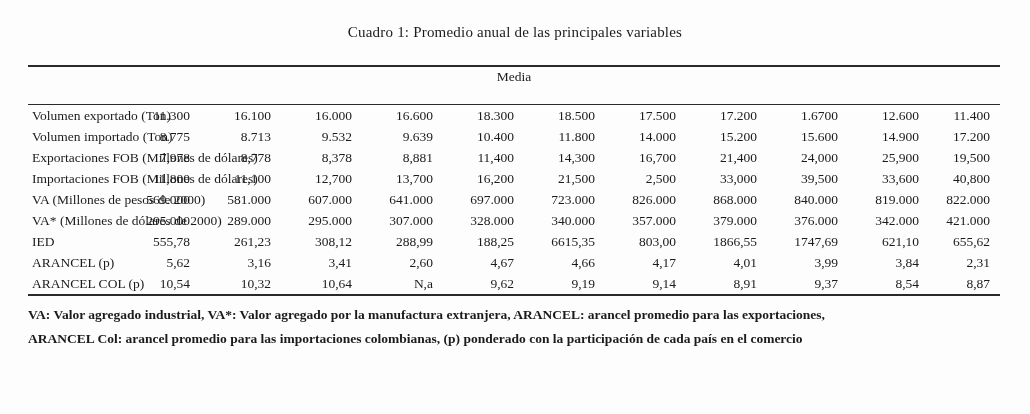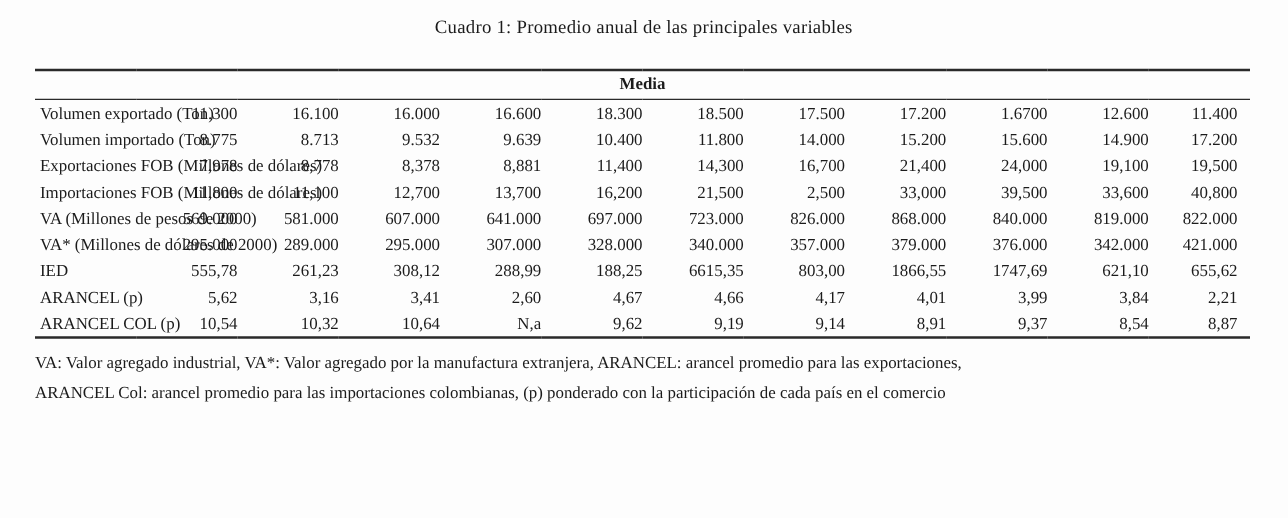--- a/index.html
+++ b/index.html
@@ -15,34 +15,35 @@
     font-family: "Liberation Serif", "DejaVu Serif", serif;
     color: #1b1b1b;
     overflow: hidden;
   }
   .caption {
     text-align: center;
     padding-top: 13px;
     font-size: 15px;
     line-height: 19px;
     letter-spacing: 0.2px;
+    margin-top: 10px;
   }
   table.data-table {
     border-collapse: collapse;
     table-layout: fixed;
     margin: 23px 0 0 28px;
     width: 972px;
     font-size: 13.5px;
   }
   .media-row th {
-    font-weight: bold;
+    font-weight: normal;
     text-align: center;
     border-top: 2px solid #2a2a2a;
     border-bottom: 1px solid #2a2a2a;
-    padding: 2px 0 4px 0;
+    padding: 2px 0 19px 0;
   }
   .year-row th {
     font-weight: normal;
     text-align: right;
     padding: 2px 0 3px 0;
     border-bottom: 2px solid #2a2a2a;
     width: 63px;
   }
   .year-row th.label-col {
     text-align: left;
@@ -68,20 +69,21 @@
     border-bottom: 2px solid #2a2a2a;
   }
   .notes {
     margin: 7px 0 0 28px;
     width: 985px;
     font-size: 13.5px;
   }
   .note-line {
     line-height: 24px;
     white-space: nowrap;
+    font-weight: bold;
   }
 </style>
 </head>
 <body>
 
 <div class="page">
 
   <div class="caption">Cuadro 1: Promedio anual de las principales variables</div>
 
   <table class="data-table">
@@ -123,21 +125,21 @@
           <td class="label-col">Exportaciones FOB (Millones de dólares)</td>
           <td class="num">7,978</td>
           <td class="num">8,778</td>
           <td class="num">8,378</td>
           <td class="num">8,881</td>
           <td class="num">11,400</td>
           <td class="num">14,300</td>
           <td class="num">16,700</td>
           <td class="num">21,400</td>
           <td class="num">24,000</td>
-          <td class="num">19,100</td>
+          <td class="num">25,900</td>
           <td class="num">19,500</td>
         </tr>
         <tr>
           <td class="label-col">Importaciones FOB (Millones de dólares)</td>
           <td class="num">11,800</td>
           <td class="num">11,100</td>
           <td class="num">12,700</td>
           <td class="num">13,700</td>
           <td class="num">16,200</td>
           <td class="num">21,500</td>
@@ -194,21 +196,21 @@
           <td class="num">5,62</td>
           <td class="num">3,16</td>
           <td class="num">3,41</td>
           <td class="num">2,60</td>
           <td class="num">4,67</td>
           <td class="num">4,66</td>
           <td class="num">4,17</td>
           <td class="num">4,01</td>
           <td class="num">3,99</td>
           <td class="num">3,84</td>
-          <td class="num">2,21</td>
+          <td class="num">2,31</td>
         </tr>
         <tr>
           <td class="label-col">ARANCEL COL (p)</td>
           <td class="num">10,54</td>
           <td class="num">10,32</td>
           <td class="num">10,64</td>
           <td class="num">N,a</td>
           <td class="num">9,62</td>
           <td class="num">9,19</td>
           <td class="num">9,14</td>

